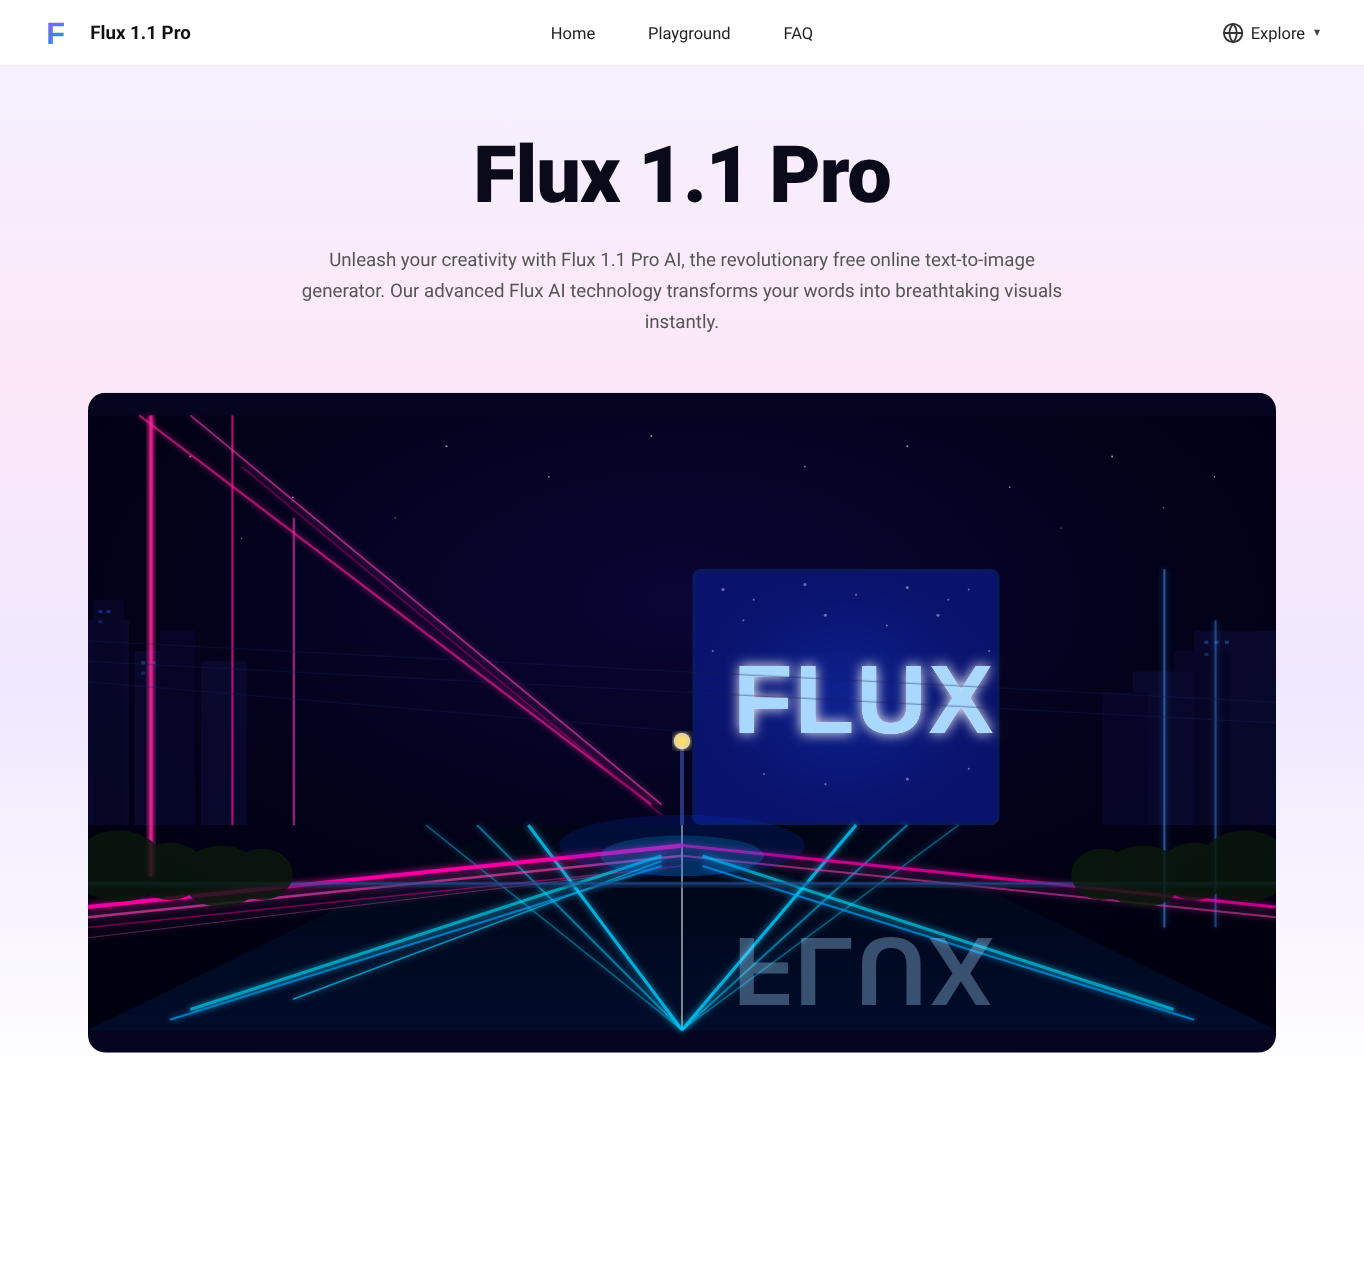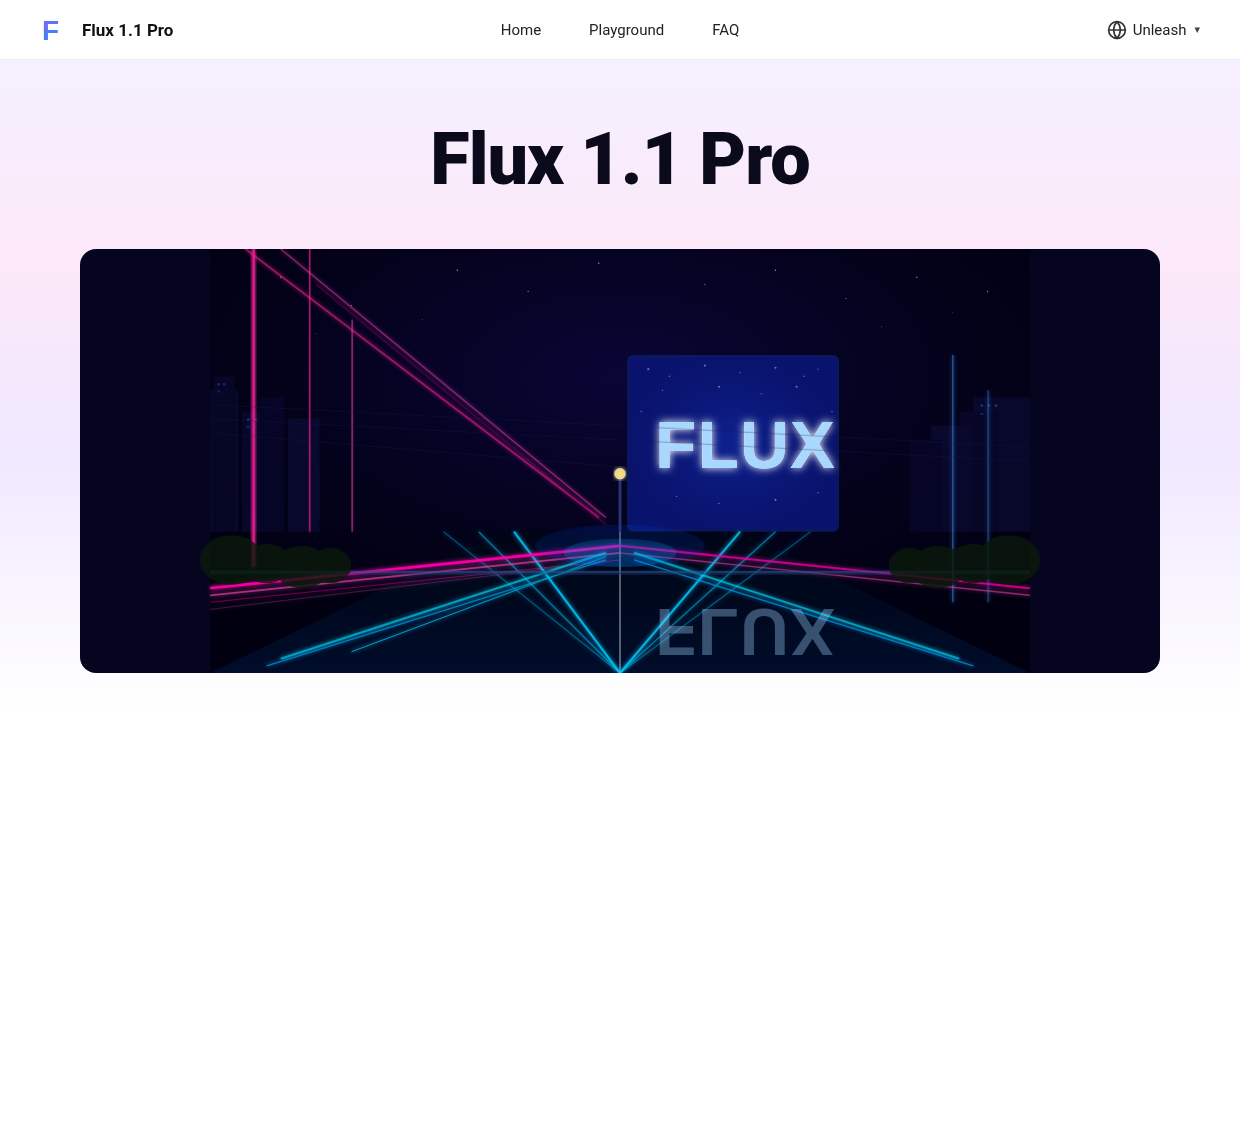--- a/index.html
+++ b/index.html
@@ -123,21 +123,21 @@
       cursor: pointer;
       text-decoration: none;
       transition: background 0.2s;
     }
 
     
     .hero-image-container {
       margin: 50px 40px 0;
       border-radius: 16px;
       overflow: hidden;
-      height: 424px;
+      height: 600px;
       position: relative;
     }
 
     .hero-image-canvas {
       width: 100%;
       height: 100%;
       position: relative;
       background: #050520;
     }
 
@@ -170,27 +170,28 @@
     <a class="nav-link">Playground</a>
     <a class="nav-link">FAQ</a>
   </div>
 
   <div class="navbar-right">
     <svg class="globe-icon" viewBox="0 0 24 24" fill="none" stroke="#333" stroke-width="2" stroke-linecap="round" stroke-linejoin="round">
       <circle cx="12" cy="12" r="10"></circle>
       <line x1="2" y1="12" x2="22" y2="12"></line>
       <path d="M12 2a15.3 15.3 0 0 1 4 10 15.3 15.3 0 0 1-4 10 15.3 15.3 0 0 1-4-10 15.3 15.3 0 0 1 4-10z"></path>
     </svg>
-    <span class="lang-text">Unleash</span>
+    <span class="lang-text">Explore</span>
     <span class="chevron-icon">▾</span>
   </div>
 </nav>
 
 <section class="hero">
   <h1 class="hero-title">Flux 1.1 Pro</h1>
+  <p class="hero-subtitle">Unleash your creativity with Flux 1.1 Pro AI, the revolutionary free online text-to-image generator. Our advanced Flux AI technology transforms your words into breathtaking visuals instantly.</p>
 
   <div class="hero-image-container">
     <div class="hero-image-canvas">
       
       <svg class="city-scene" viewBox="0 0 1160 600" xmlns="http://www.w3.org/2000/svg">
         <defs>
           <radialGradient id="skyGrad" cx="50%" cy="30%" r="70%">
             <stop offset="0%" stop-color="#0a0535"></stop>
             <stop offset="60%" stop-color="#03021a"></stop>
             <stop offset="100%" stop-color="#000010"></stop>

